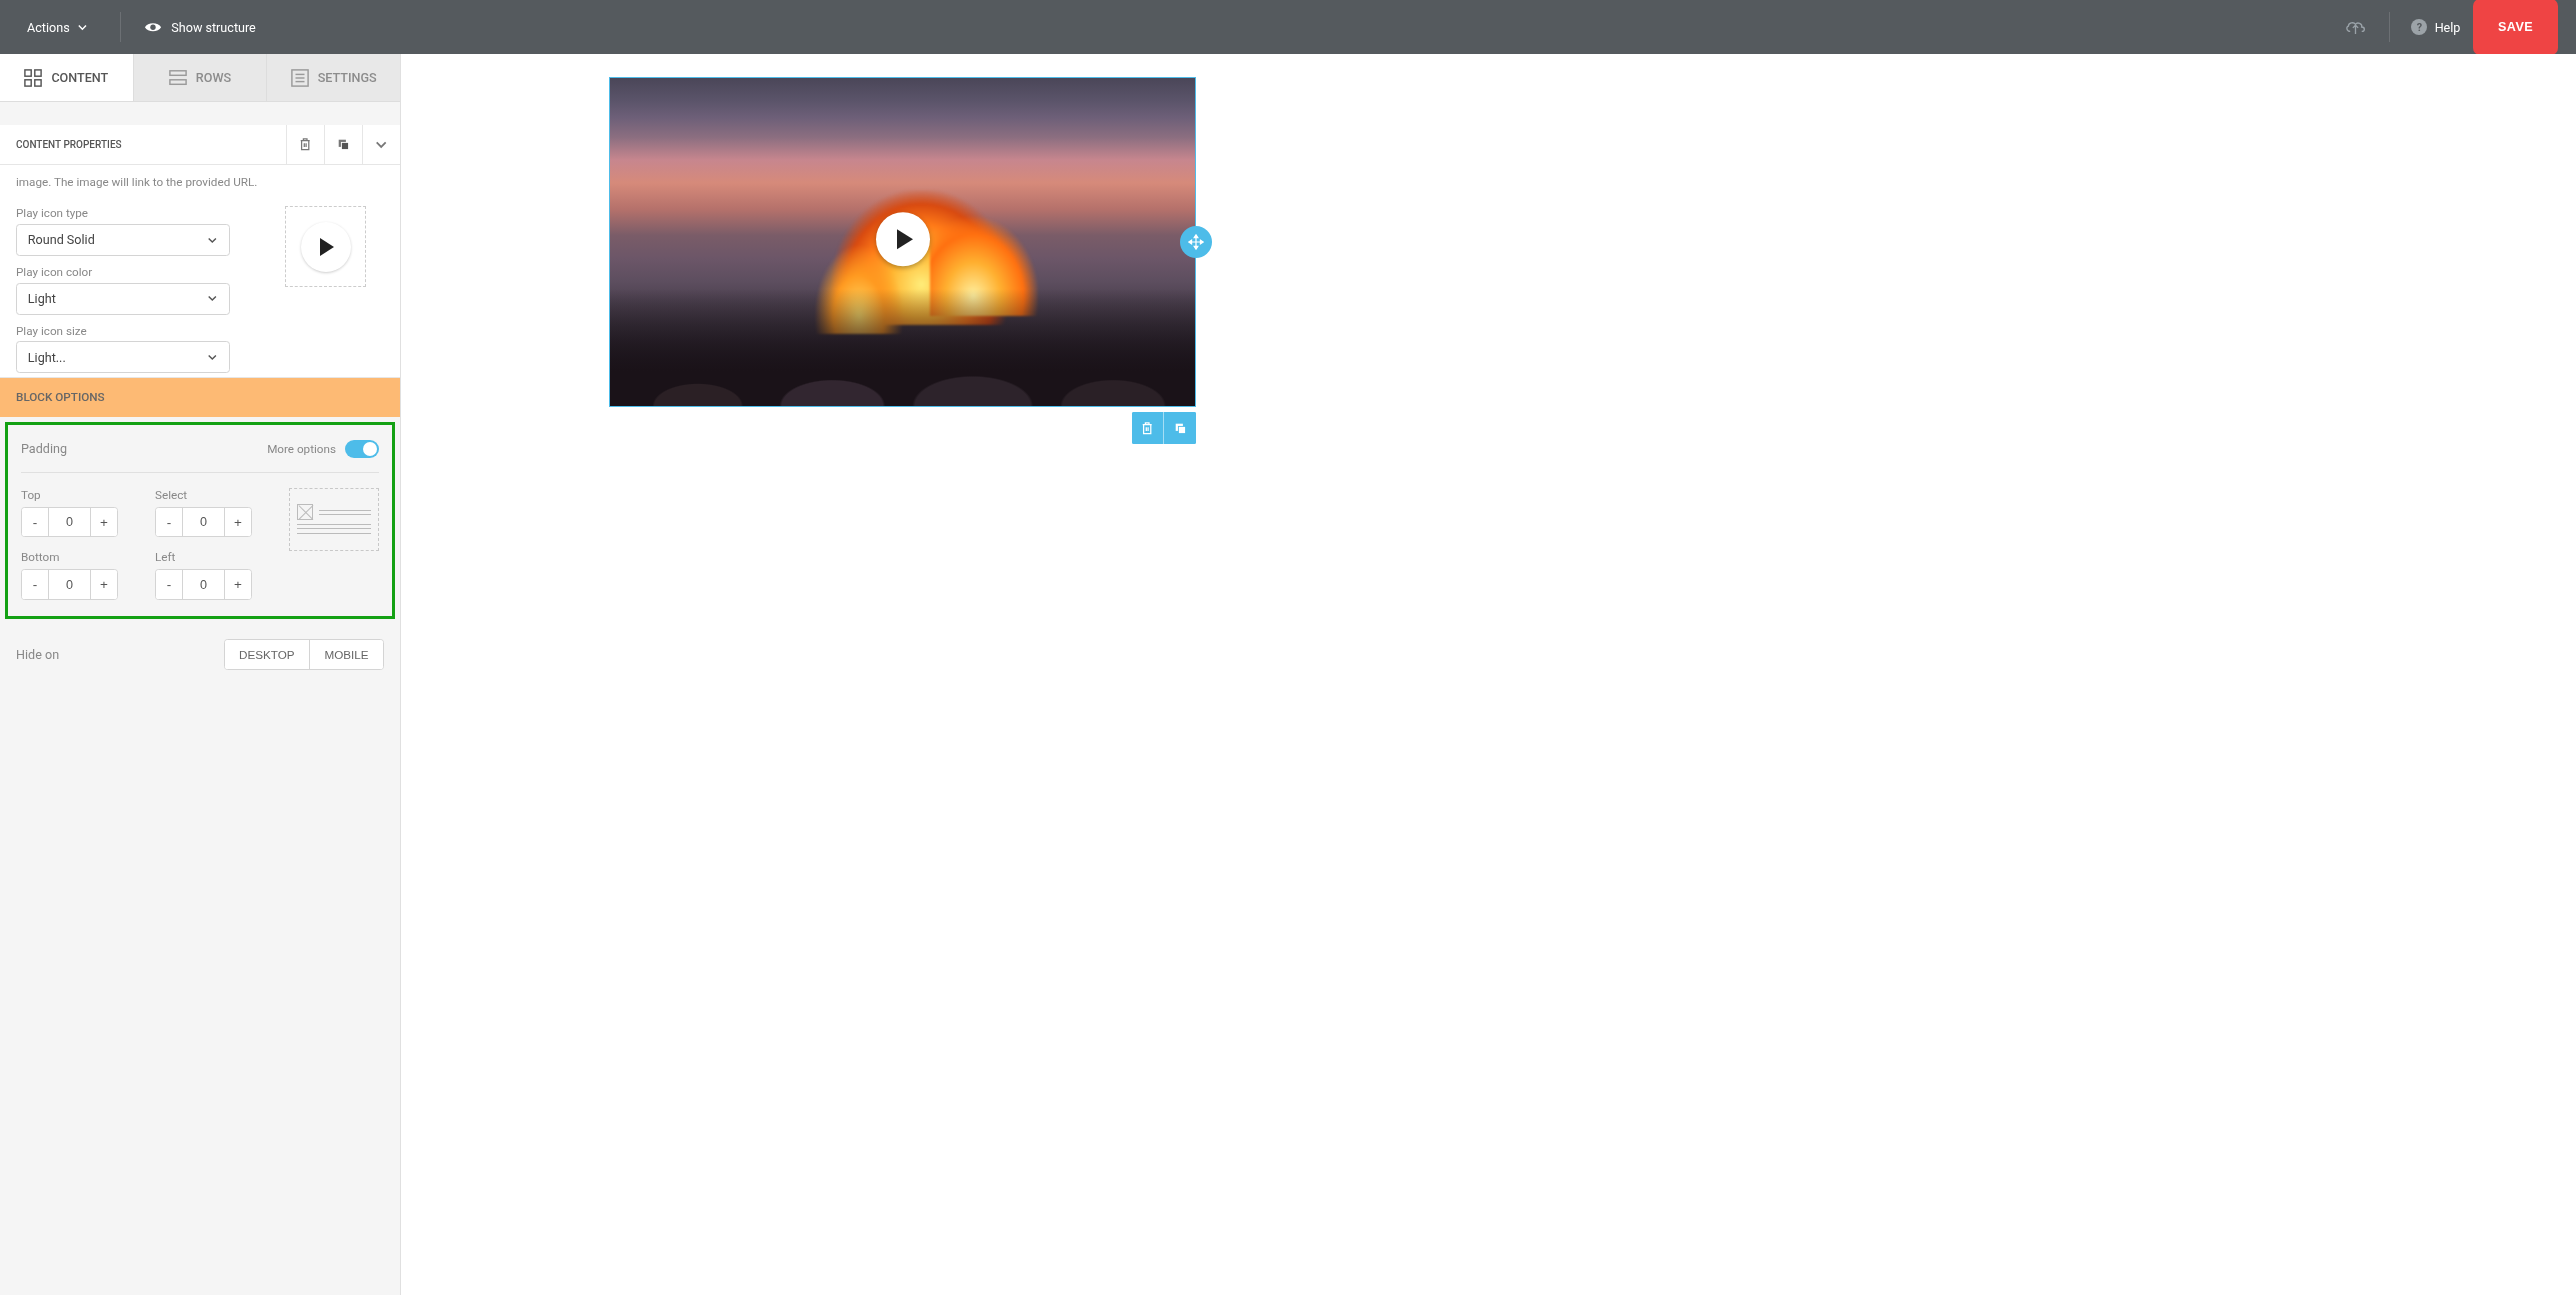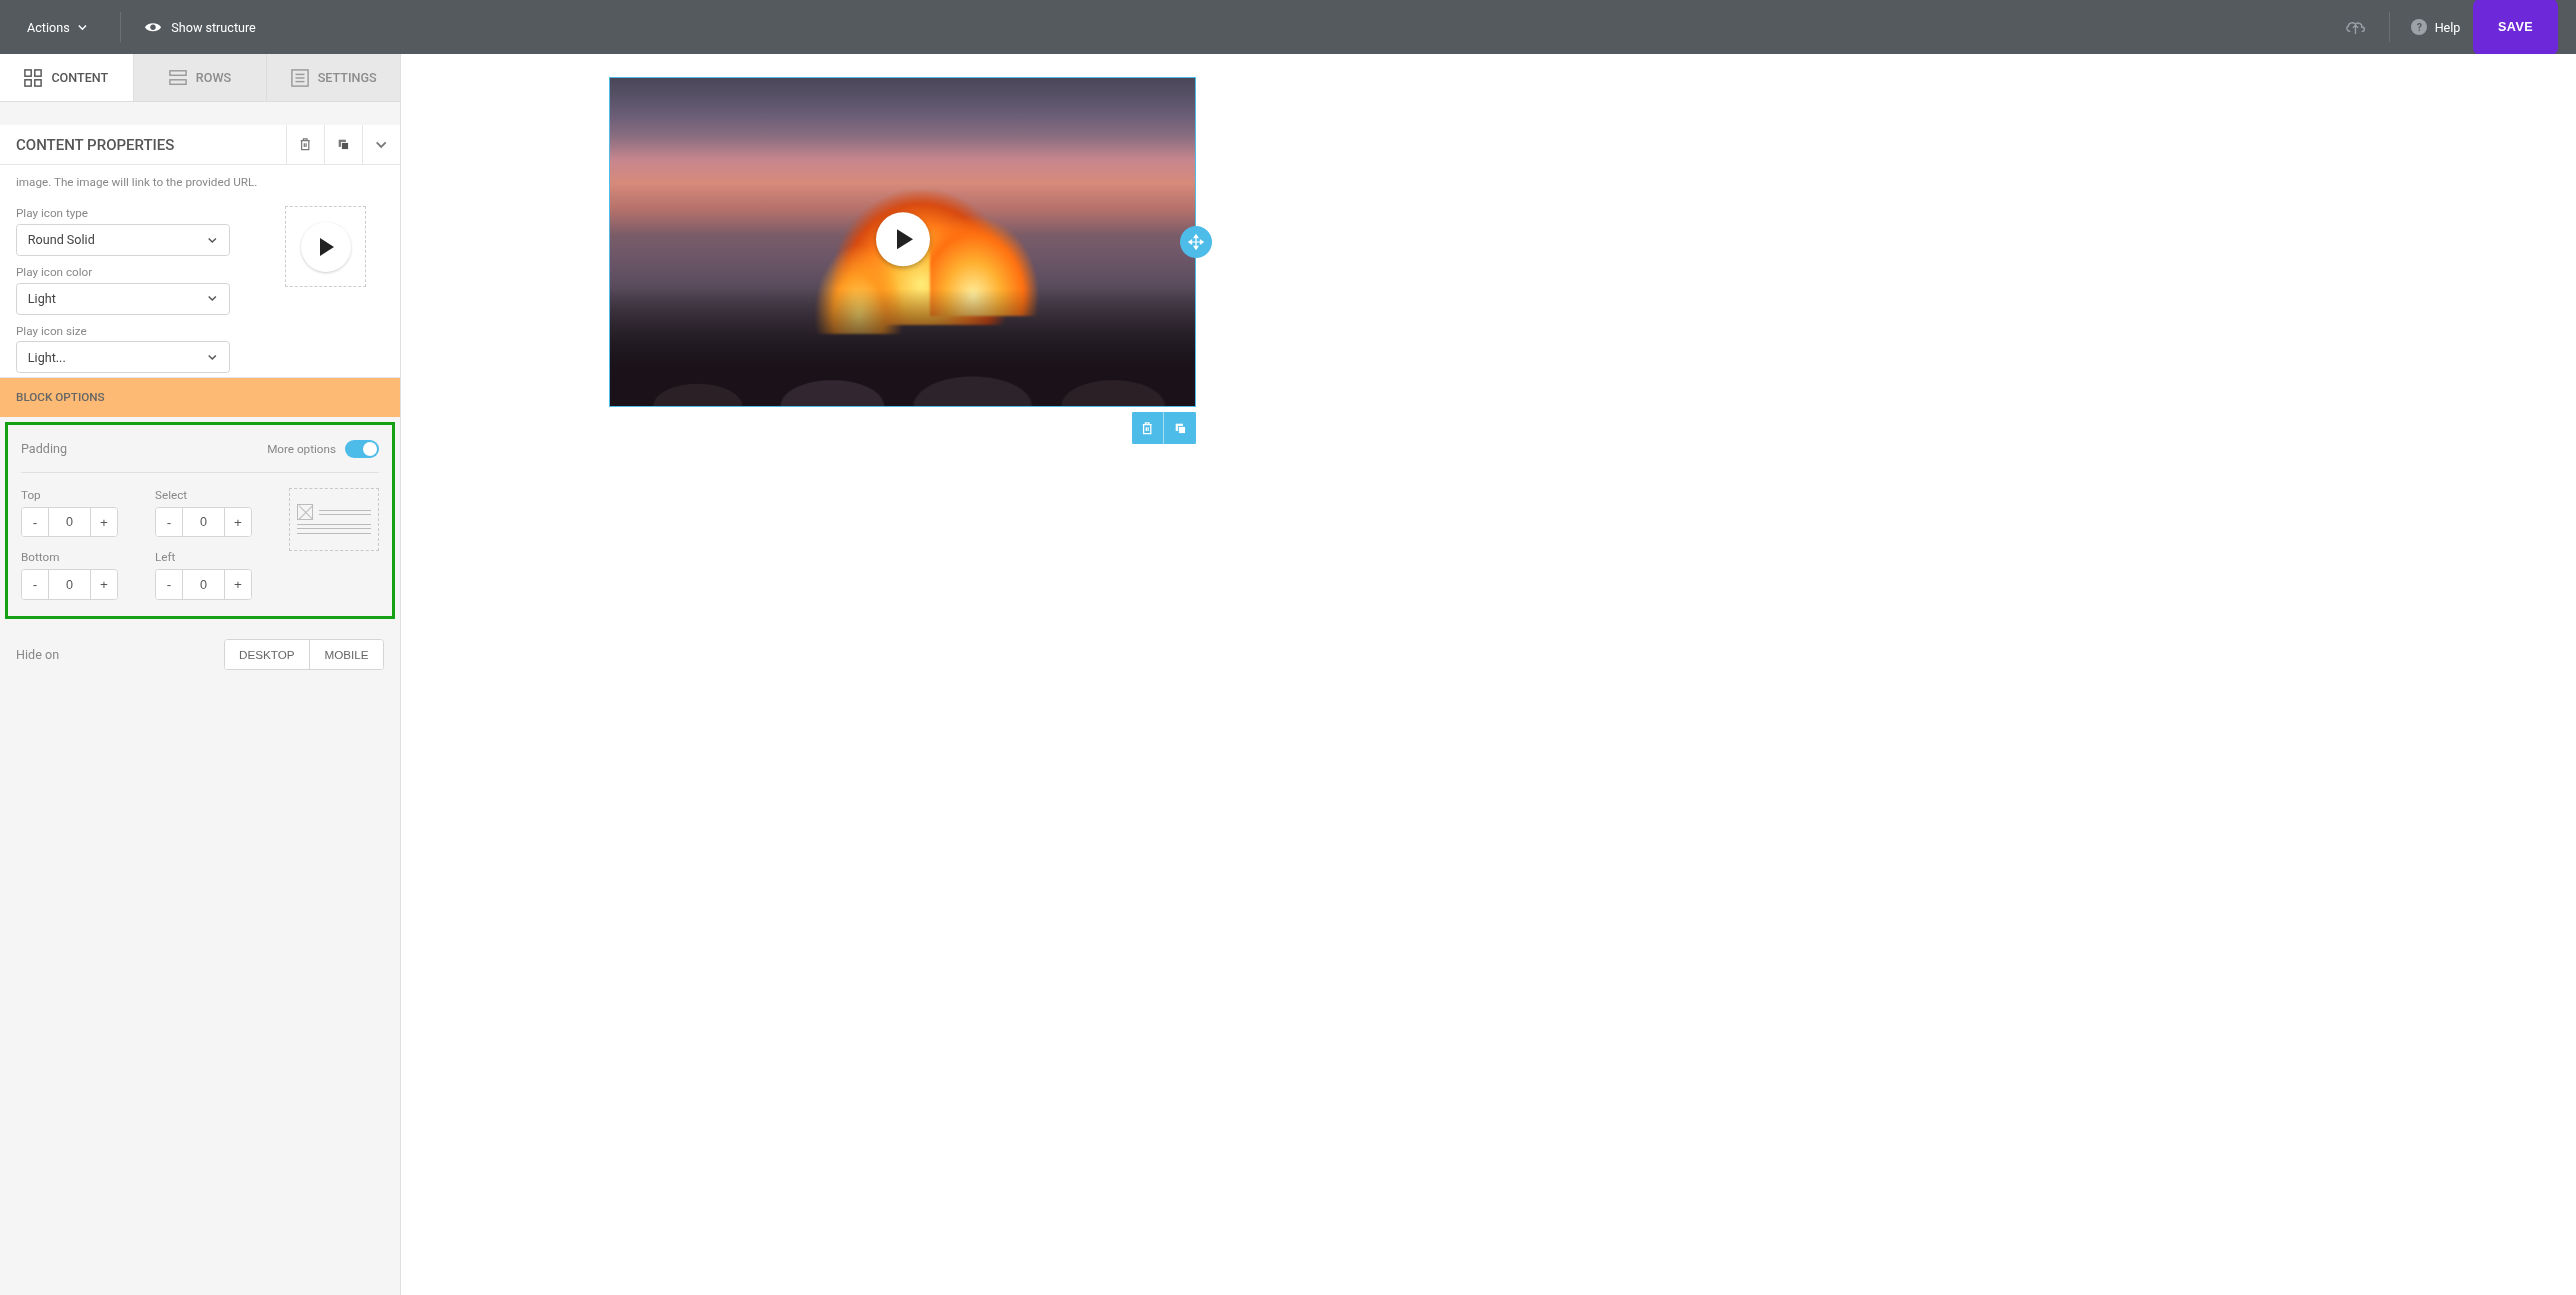--- a/index.html
+++ b/index.html
@@ -8,38 +8,38 @@
 
 .topbar { background: #555a5e; height: 54px; display: flex; align-items: center; color: #fff; padding: 0 18px; }
 .topbar-left { display: flex; align-items: center; gap: 14.4px; }
 .actions-btn { display: flex; align-items: center; gap: 7.2px; color: #fff; font-size: 12.6px; padding: 5.4px 9px; cursor: pointer; }
 .vdiv { width: 0.9px; height: 30.5px; background: #6c7074; margin: 0 9px; }
 .show-structure { display: flex; align-items: center; gap: 9px; font-size: 12.6px; cursor: pointer; }
 .topbar-right { margin-left: auto; display: flex; align-items: center; gap: 12.6px; }
 .cloud-icon { color: #9aa2a8; display: flex; align-items: center; }
 .help-item { display: flex; align-items: center; gap: 7.2px; font-size: 12.6px; }
 .help-circle { width: 16px; height: 16px; border-radius: 50%; background: #9ca3a8; color: #555a5e; display: flex; align-items: center; justify-content: center; font-size: 10.8px; font-weight: bold; }
-.save-btn { background: #6d28d9; color: #fff; border: none; font-size: 12.6px; font-weight: 600; letter-spacing: 0.4px; padding: 21px 25px; cursor: pointer; border-radius: 7px; }
+.save-btn { background: #ef4444; color: #fff; border: none; font-size: 12.6px; font-weight: 600; letter-spacing: 0.4px; padding: 21px 25px; cursor: pointer; border-radius: 7px; }
 
 
 .main { display: flex; height: calc(100vh - 54px); }
 .sidebar { width: 401px; background: #f5f5f5; border-right: 0.9px solid #e0e0e0; display: flex; flex-direction: column; }
 .canvas { flex: 1; background: #fff; position: relative; padding: 23px 0 0 0; }
 
 
 .tabs { display: flex; height: 48px; background: #e8e8e8; border-bottom: 0.9px solid #ddd; }
 .tab { flex: 1; display: flex; align-items: center; justify-content: center; gap: 9px; color: #8c8c8c; font-size: 12.6px; font-weight: 500; cursor: pointer; border-right: 0.9px solid #ddd; }
 .tab:last-child { border-right: none; }
 .tab.active { background: #fff; color: #555; }
 .tab.active .tab-icon svg { stroke: #555; fill: #555; }
 .tab-icon svg { stroke: #9a9a9a; fill: #9a9a9a; }
 
 
 .props-header { background: #fff; border-bottom: 0.9px solid #e6e6e6; display: flex; align-items: center; height: 40px; padding-left: 16px; }
-.props-title { font-size: 15px; font-weight: 500; color: #555; flex: 1; }
+.props-title { font-size: 10px; font-weight: 500; color: #555; flex: 1; }
 .props-icon-btn { width: 38px; height: 40px; border-left: 0.9px solid #e6e6e6; display: flex; align-items: center; justify-content: center; cursor: pointer; color: #777; }
 
 
 .panel-body { padding: 9px 16px 3.6px 16px; background: #fff; border-bottom: 0.9px solid #e6e6e6; }
 .small-text { color: #888; font-size: 11.7px; line-height: 1.4; margin-bottom: 16px; }
 
 .form-wrap { display: grid; grid-template-columns: 1fr 99px; gap: 10.8px; align-items: start; }
 .form-col { display: flex; flex-direction: column; gap: 9px; }
 .form-label { color: #888; font-size: 11.7px; margin-bottom: 3.6px; display: block; }
 .select-box { position: relative; border: 0.9px solid #d4d4d4; border-radius: 3.6px; background: #fff; height: 32px; display: flex; align-items: center; padding: 0 10.8px; cursor: pointer; font-size: 12.6px; color: #444; width: 214px; }

